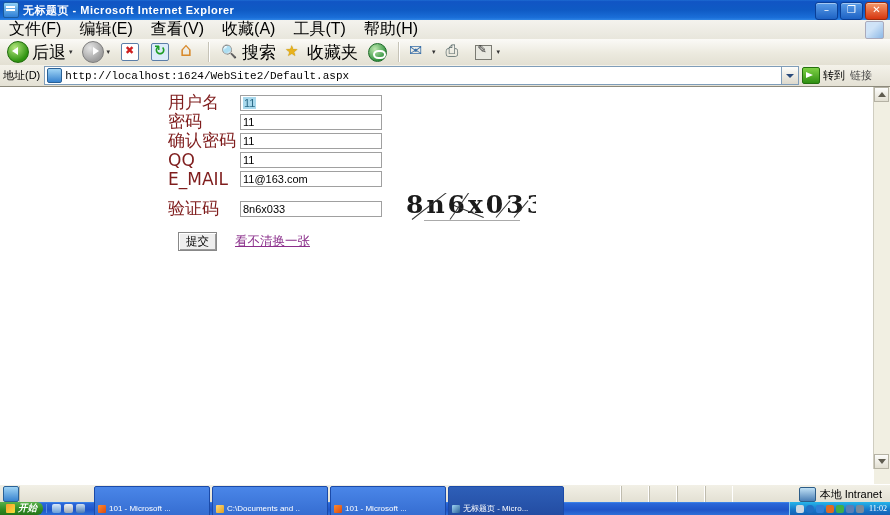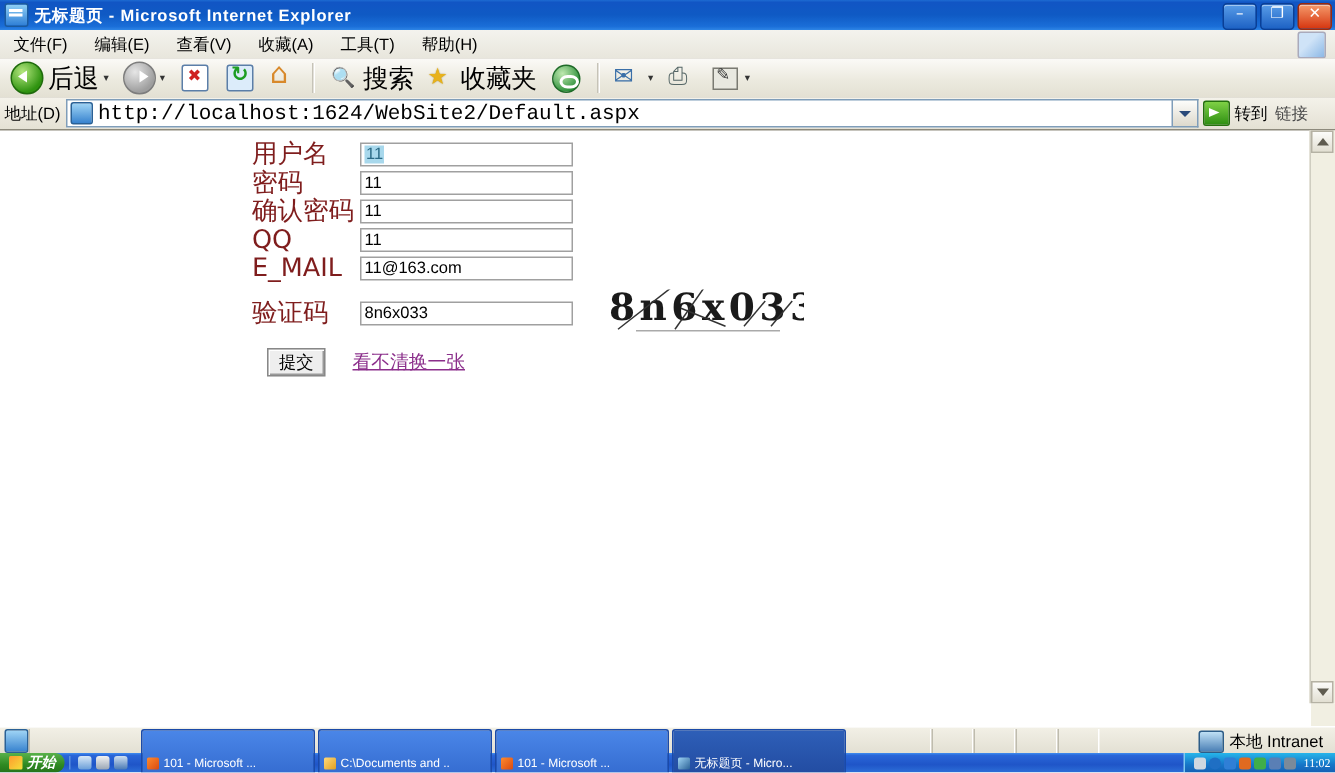--- a/index.html
+++ b/index.html
@@ -48,21 +48,21 @@
   .win-btn .g { position: absolute; inset: 0; color:#fff; font-size: 10px; line-height: 14px; text-align: center; font-family: "DejaVu Sans", sans-serif; }
 
   
   .menubar {
     position: absolute; left: 0; top: 20px; width: 890px; height: 19px;
     background: linear-gradient(to bottom, #f4f3ee, #e8e6dc);
     border-bottom: 1px solid #c3c0b4;
     display: flex; align-items: center;
   }
   .menu-item {
-    font-size: 11px; color: #000; padding: 2px 9px; white-space: nowrap;
+    font-size: 16px; color: #000; padding: 2px 9px; white-space: nowrap;
     font-family: "Liberation Sans", "DejaVu Sans", sans-serif;
   }
   .ie-logo {
     position: absolute; right: 6px; top: 1px; width: 17px; height: 16px;
     background: linear-gradient(135deg,#cfe3f7 40%, #8cb8e6 100%);
     border: 1px solid #aab; border-radius: 2px;
   }
 
   
   .toolbar {
@@ -113,21 +113,21 @@
     flex: 1; height: 17px; background: #fff; border: 1px solid #7f9db9;
     display: flex; align-items: center; margin-right: 0px;
   }
   .addr-ico {
     width: 13px; height: 13px; margin: 0 3px 0 2px; flex: none;
     background: linear-gradient(to bottom, #9fd4f5, #3883cf);
     border: 1px solid #2a6196; border-radius: 2px;
   }
   .addr-text {
     font-family: "Liberation Mono", "DejaVu Sans Mono", monospace;
-    font-size: 14px; color: #000; white-space: nowrap; overflow: hidden;
+    font-size: 11px; color: #000; white-space: nowrap; overflow: hidden;
   }
   .addr-drop {
     width: 16px; height: 17px; background: linear-gradient(to bottom,#fdfdfb,#ddd9cc);
     border: 1px solid #7f9db9; border-left: none; flex: none; position: relative;
   }
   .addr-drop:after {
     content: ""; position: absolute; left: 4px; top: 7px;
     border-left: 4px solid transparent; border-right: 4px solid transparent; border-top: 4px solid #2a4a7a;
   }
   .go-btn { display: flex; align-items: center; padding: 0 5px 0 3px; }

